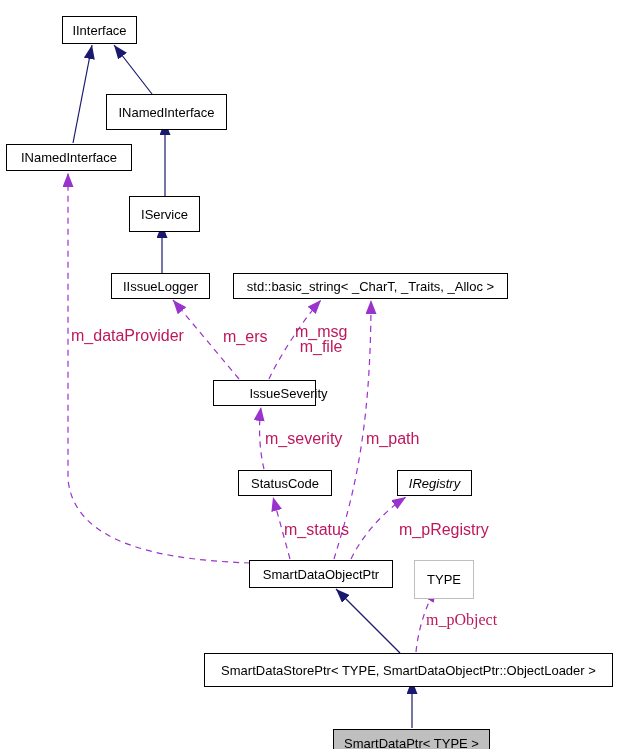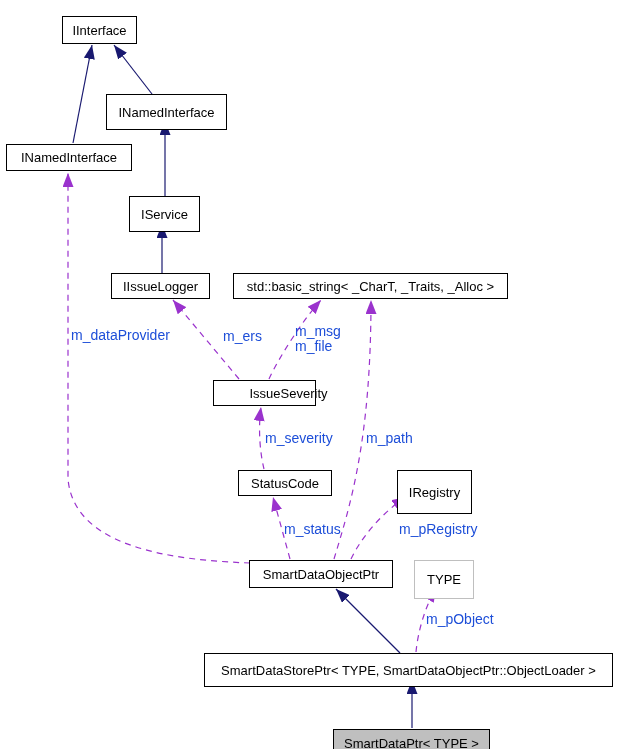--- a/index.html
+++ b/index.html
@@ -48,26 +48,27 @@
     white-space: nowrap;
   }
   .node.template {
     border-color: var(--template-border, #bfbfbf);
   }
   .node.current {
     background: var(--current-bg, #bfbfbf);
   }
   .edge-label {
     position: absolute;
-    font-size: 14px;
+    font-size: 16px;
     line-height: 15px;
-    color: #1d4ed8;
+    color: #be185d;
     white-space: pre-line;
   }
   .edge-label.center {
+    text-align: center;
   }
 </style>
 </head>
 <body>
 
 <div id="stage">
   <svg id="edge-layer" width="621" height="749" viewBox="0 0 621 749" xmlns="http://www.w3.org/2000/svg">
     <defs>
       <marker id="arrow-inheritance" markerUnits="userSpaceOnUse" markerWidth="15" markerHeight="11" refX="14" refY="5.5" orient="auto">
         <path d="M0,0 L14,5.5 L0,11 Z" fill="var(--inherit-color, #191970)"></path>
@@ -95,30 +96,30 @@
   </svg>
   <div id="nodes">
       <div class="node" style="left: 62px; top: 5px; width: 75px; height: 28px;">IInterface</div>
       <div class="node" style="left: 106px; top: 83px; width: 121px; height: 36px;">INamedInterface</div>
       <div class="node" style="left: 6px; top: 133px; width: 126px; height: 27px;">INamedInterface</div>
       <div class="node" style="left: 129px; top: 185px; width: 71px; height: 36px;">IService</div>
       <div class="node" style="left: 111px; top: 262px; width: 99px; height: 26px;">IIssueLogger</div>
       <div class="node" style="left: 233px; top: 262px; width: 275px; height: 26px;">std::basic_string&lt; _CharT, _Traits, _Alloc &gt;</div>
       <div class="node" style="left: 213px; top: 369px; width: 103px; height: 26px; padding-left: 48px;">IssueSeverity</div>
       <div class="node" style="left: 238px; top: 459px; width: 94px; height: 26px;">StatusCode</div>
-      <div class="node" style="left: 397px; top: 459px; width: 75px; height: 44px;">IRegistry</div>
+      <div class="node" style="left: 397px; top: 459px; width: 75px; height: 26px; font-style: italic;">IRegistry</div>
       <div class="node" style="left: 249px; top: 549px; width: 144px; height: 28px;">SmartDataObjectPtr</div>
       <div class="node template" style="left: 414px; top: 549px; width: 60px; height: 39px;">TYPE</div>
       <div class="node" style="left: 204px; top: 642px; width: 409px; height: 34px;">SmartDataStorePtr&lt; TYPE, SmartDataObjectPtr::ObjectLoader &gt;</div>
       <div class="node current" style="left: 333px; top: 718px; width: 157px; height: 28px;">SmartDataPtr&lt; TYPE &gt;</div>
     </div>
   <div id="labels">
       <div class="edge-label" style="left: 71px; top: 317px;">m_dataProvider</div>
       <div class="edge-label" style="left: 223px; top: 318px;">m_ers</div>
       <div class="edge-label center" style="left: 295px; top: 313px; width: 52px;">m_msg
 m_file</div>
       <div class="edge-label" style="left: 366px; top: 420px;">m_path</div>
       <div class="edge-label" style="left: 265px; top: 420px;">m_severity</div>
       <div class="edge-label" style="left: 284px; top: 511px;">m_status</div>
       <div class="edge-label" style="left: 399px; top: 511px;">m_pRegistry</div>
-      <div class="edge-label" style="left: 426px; top: 601px;">m_pObject</div>
+      <div class="edge-label" style="left: 426px; top: 601px; font-family: Liberation Serif, serif;">m_pObject</div>
     </div>
 </div>
 
 </body></html>

